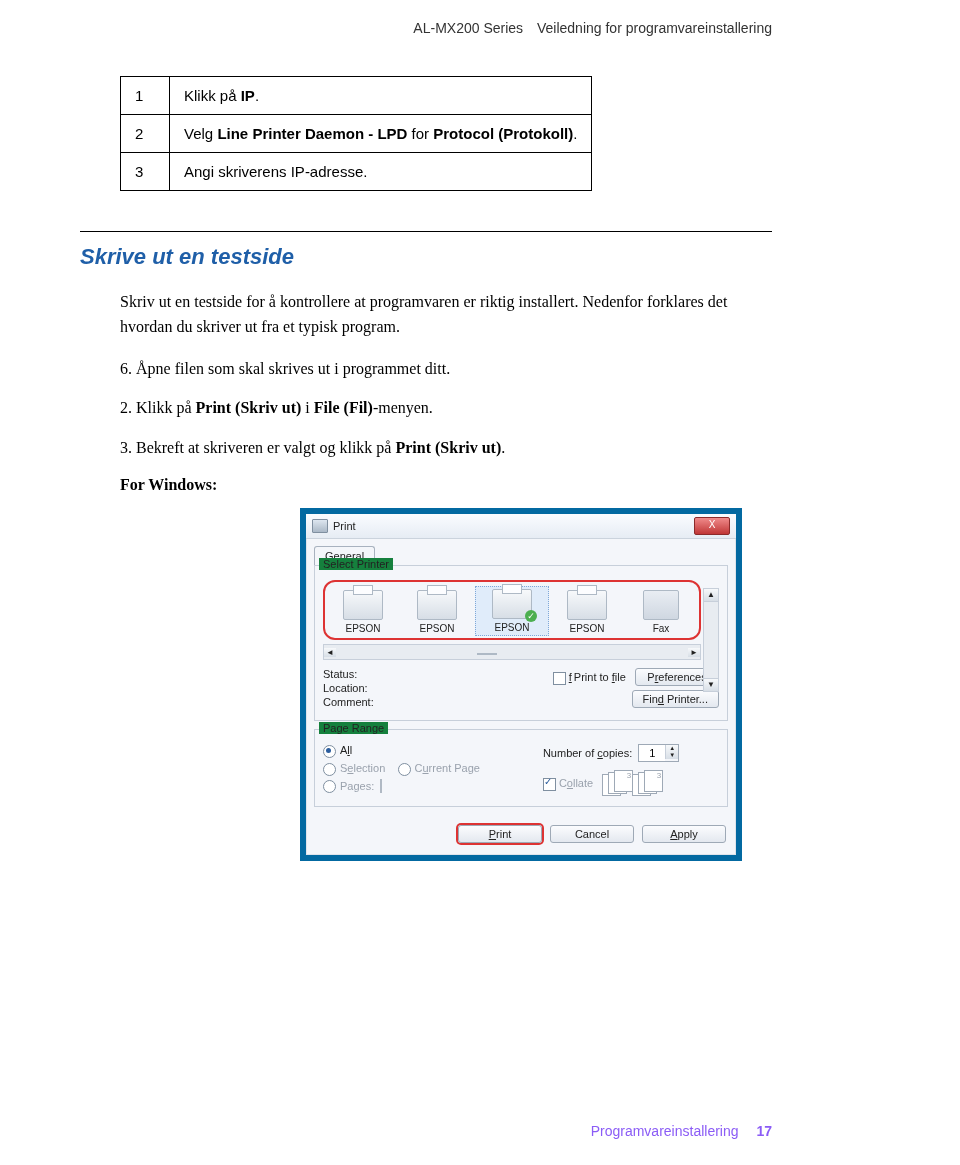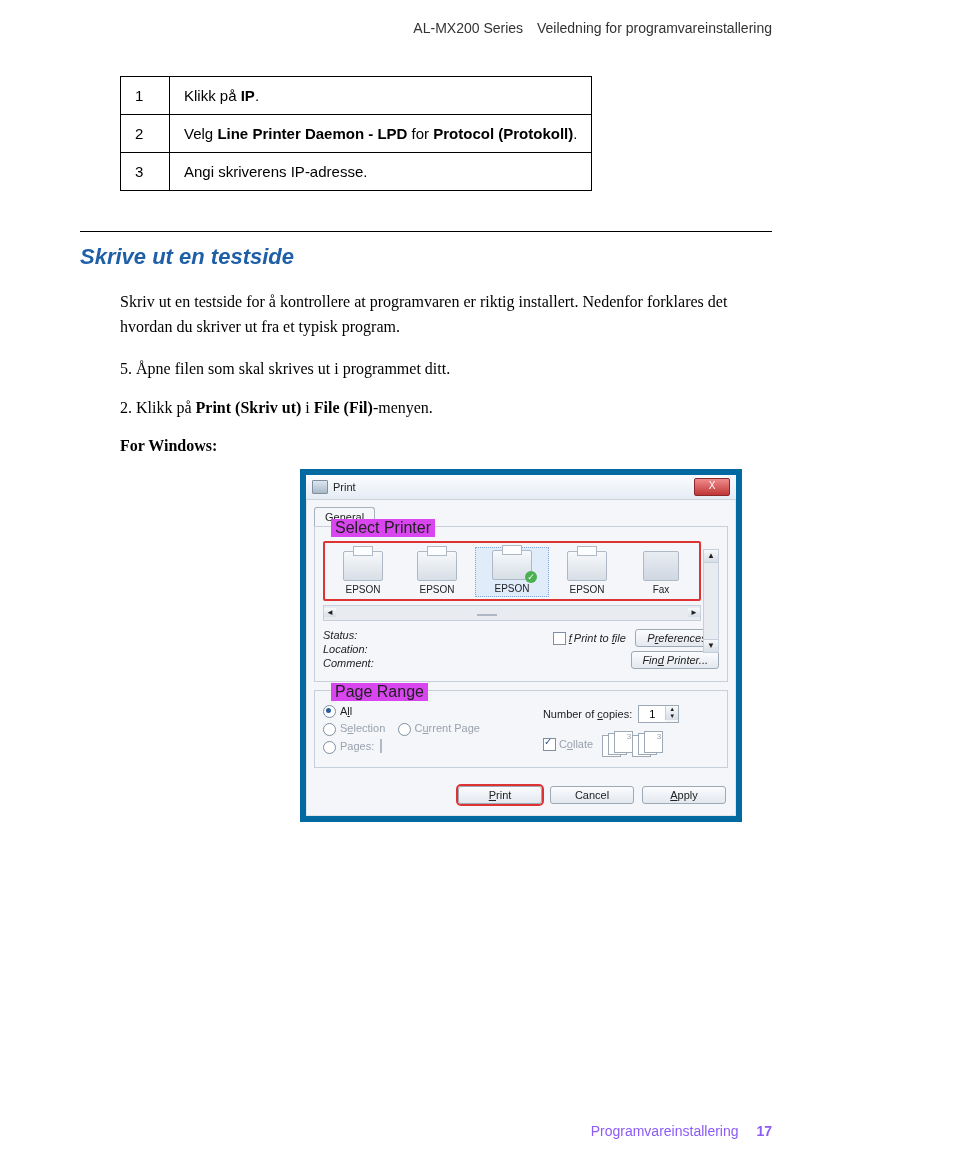--- a/index.html
+++ b/index.html
@@ -138,28 +138,28 @@
   }
   .groupbox {
     margin: 0 8px 8px 8px;
     border: 1px solid #c7cfda;
     padding: 6px 8px 10px 8px;
     position: relative;
   }
   .group-label {
     position: absolute;
     top: -8px;
-    left: 16px;
-    background: #d946ef;
+    left: 4px;
+    background: #15803d;
     padding: 0 4px;
-    font-size: 16px;
+    font-size: 11px;
   }
   .printer-row {
     border: 2px solid #d33;
-    border-radius: 2px;
+    border-radius: 12px;
     display: flex;
     align-items: flex-end;
     gap: 2px;
     padding: 4px 2px 2px 2px;
     overflow: hidden;
   }
   .printer-cell {
     flex: 0 0 72px;
     text-align: center;
     font-size: 10px;
@@ -203,21 +203,21 @@
     background:#e8ecf1;border:1px solid #c7cfda;
   }
   .scroll-v .arrow{height:12px;background:linear-gradient(#f7f9fb,#d7dee6);border-bottom:1px solid #c7cfda;font-size:8px;text-align:center;line-height:12px;}
   .scroll-v .arrow.bot{position:absolute;bottom:0;left:0;right:0;border-top:1px solid #c7cfda;border-bottom:none;}
   .hscroll {
     display:flex;align-items:center;border:1px solid #c7cfda;height:14px;margin-top:4px;background:#e8ecf1;
   }
   .hscroll .arrow{width:12px;text-align:center;font-size:8px;background:linear-gradient(#f7f9fb,#d7dee6);}
   .hscroll .track{flex:1;position:relative;}
   .hscroll .thumb{position:absolute;left:40%;width:18px;top:1px;bottom:1px;background:linear-gradient(#dfe6ee,#c5cfda);border:1px solid #aeb9c5;}
-  .status-row{display:flex;gap:12px;margin-top:8px;font-size:11px;font-style:italic;}
+  .status-row{display:flex;gap:12px;margin-top:8px;font-size:11px;}
   .status-left{flex:1;}
   .status-left .line{margin-bottom:2px;}
   .btn {
     display:inline-block;border:1px solid #9ea9b6;background:linear-gradient(#fbfcfe,#e3e8ef);
     padding:2px 10px;border-radius:3px;font-size:11px;min-width:62px;text-align:center;
   }
   .chk{display:inline-block;width:11px;height:11px;border:1px solid #7f8fa0;background:#fff;vertical-align:middle;margin-right:3px;position:relative;}
   .chk.checked::after{content:"✓";position:absolute;top:-3px;left:0;font-size:10px;color:#2b5d9e;}
   .radio{display:inline-block;width:11px;height:11px;border:1px solid #7f8fa0;border-radius:50%;background:#fff;vertical-align:middle;margin-right:4px;position:relative;}
   .radio.on::after{content:"";position:absolute;top:2px;left:2px;width:5px;height:5px;border-radius:50%;background:#2b5d9e;}
@@ -275,23 +275,26 @@
     </tr>
   </tbody>
     </table>
 
   <hr class="section-rule">
   <h2 class="section-heading">Skrive ut en testside</h2>
 
   <p class="body-text">Skriv ut en testside for å kontrollere at programvaren er riktig installert. Nedenfor forklares det hvordan du skriver ut fra et typisk program.</p>
 
   <div class="num-list">
-    <div class="item">5.   Åpne filen som skal skrives ut i programmet ditt.</div>
+    <div class="item">6.   Åpne filen som skal skrives ut i programmet ditt.</div>
     <div class="item">
       <span>2.   Klikk på </span><b>Print (Skriv ut)</b><span> i </span><b>File (Fil)</b><span>-menyen.</span>
+    </div>
+    <div class="item">
+      <span>3.   Bekreft at skriveren er valgt og klikk på </span><b>Print (Skriv ut)</b><span>.</span>
     </div>
   </div>
 
   <div class="for-windows">For Windows:</div>
 
   <div class="dlg-wrap">
     <div class="dlg">
       <div class="dlg-title">
         <div class="left">
           <span class="printer-ico"></span>

